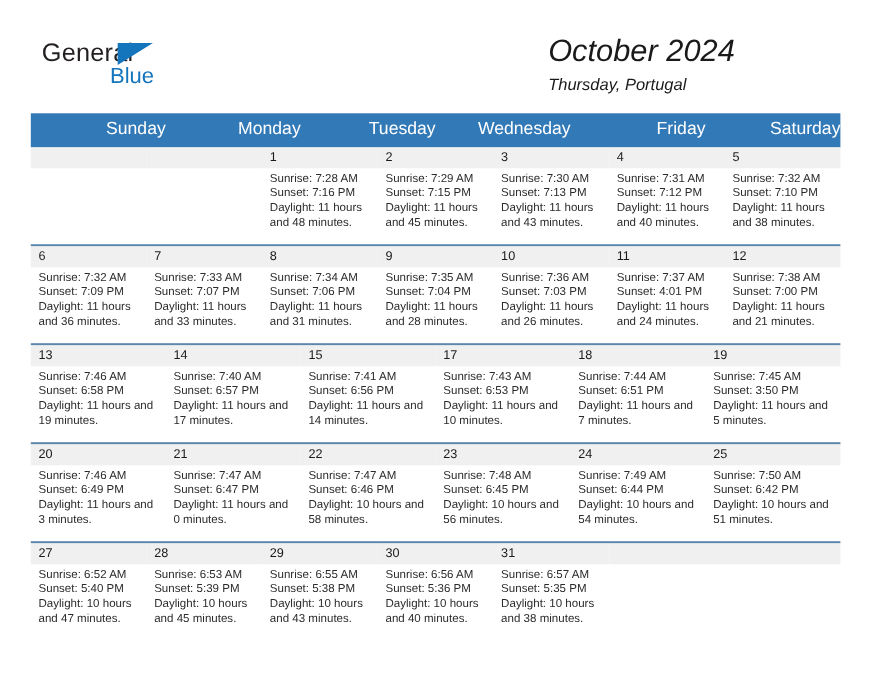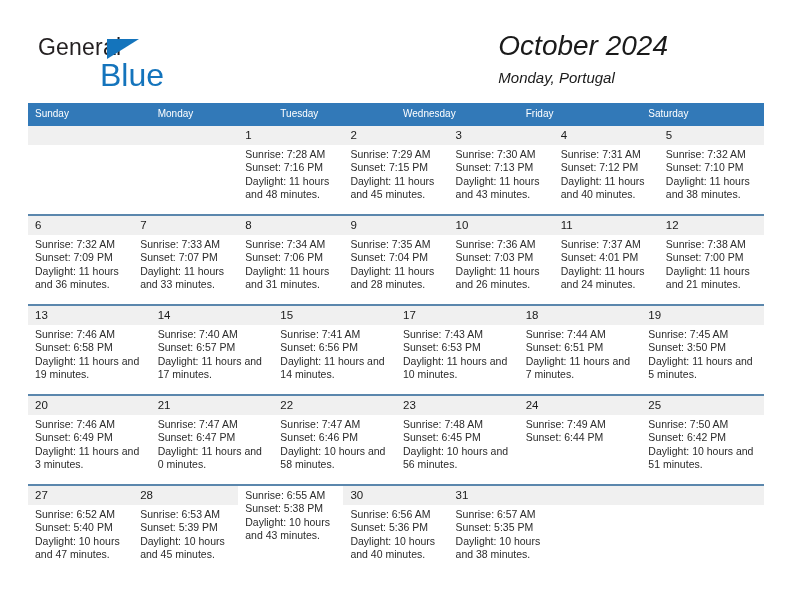--- a/index.html
+++ b/index.html
@@ -51,21 +51,21 @@
     top: 3px;
     width: 0;
     height: 0;
     border-left: 32px solid #1474bc;
     border-bottom: 20px solid transparent;
   }
   .brand-blue {
     position: absolute;
     left: 62px;
     top: 23px;
-    font-size: 32px;
+    font-size: 20px;
     color: #1474bc;
     line-height: 1;
     text-align: center;
   }
   .title-block {
     position: absolute;
     right: 0;
     top: 0;
     font-style: italic;
   }
@@ -93,22 +93,23 @@
   }
   .weekday-row {
     display: flex;
     background: #3279b8;
   }
   .weekday {
     flex: 1 1 0;
     box-sizing: border-box;
     padding: 4px 0 5px 7px;
     color: #ffffff;
-    font-size: 10px;
+    font-size: 16px;
     line-height: 1.35;
+    text-align: right;
   }
   .week-row {
     display: flex;
     border-top: 2px solid #5b87ad;
   }
   .week-row:first-of-type {
     border-top: none;
   }
   .day-cell {
     flex: 1 1 0;
@@ -150,21 +151,21 @@
   <div class="top-bar">
 
     <div class="brand">
       <span class="brand-general">General</span>
       <span class="brand-tri"></span>
       <span class="brand-blue">Blue</span>
     </div>
 
     <div class="title-block">
       <div class="cal-title">October 2024</div>
-      <div class="cal-sub">Monday, Portugal</div>
+      <div class="cal-sub">Thursday, Portugal</div>
     </div>
 
   </div>
 
   <div class="calendar">
     <div class="weekday-row" id="weekday-row">
         <div class="weekday">Sunday</div>
         <div class="weekday">Monday</div>
         <div class="weekday">Tuesday</div>
         <div class="weekday">Wednesday</div>
@@ -359,20 +360,21 @@
               <div>Sunrise: 7:48 AM</div>
               <div>Sunset: 6:45 PM</div>
               <div class="daylight">Daylight: 10 hours and 56 minutes.</div>
             </div>
           </div>
           <div class="day-cell">
             <div class="day-num-band">24</div>
             <div class="day-body">
               <div>Sunrise: 7:49 AM</div>
               <div>Sunset: 6:44 PM</div>
+              <div class="daylight">Daylight: 10 hours and 54 minutes.</div>
             </div>
           </div>
           <div class="day-cell">
             <div class="day-num-band">25</div>
             <div class="day-body">
               <div>Sunrise: 7:50 AM</div>
               <div>Sunset: 6:42 PM</div>
               <div class="daylight">Daylight: 10 hours and 51 minutes.</div>
             </div>
           </div>
@@ -388,20 +390,21 @@
           </div>
           <div class="day-cell">
             <div class="day-num-band">28</div>
             <div class="day-body">
               <div>Sunrise: 6:53 AM</div>
               <div>Sunset: 5:39 PM</div>
               <div class="daylight">Daylight: 10 hours and 45 minutes.</div>
             </div>
           </div>
           <div class="day-cell">
+            <div class="day-num-band">29</div>
             <div class="day-body">
               <div>Sunrise: 6:55 AM</div>
               <div>Sunset: 5:38 PM</div>
               <div class="daylight">Daylight: 10 hours and 43 minutes.</div>
             </div>
           </div>
           <div class="day-cell">
             <div class="day-num-band">30</div>
             <div class="day-body">
               <div>Sunrise: 6:56 AM</div>

